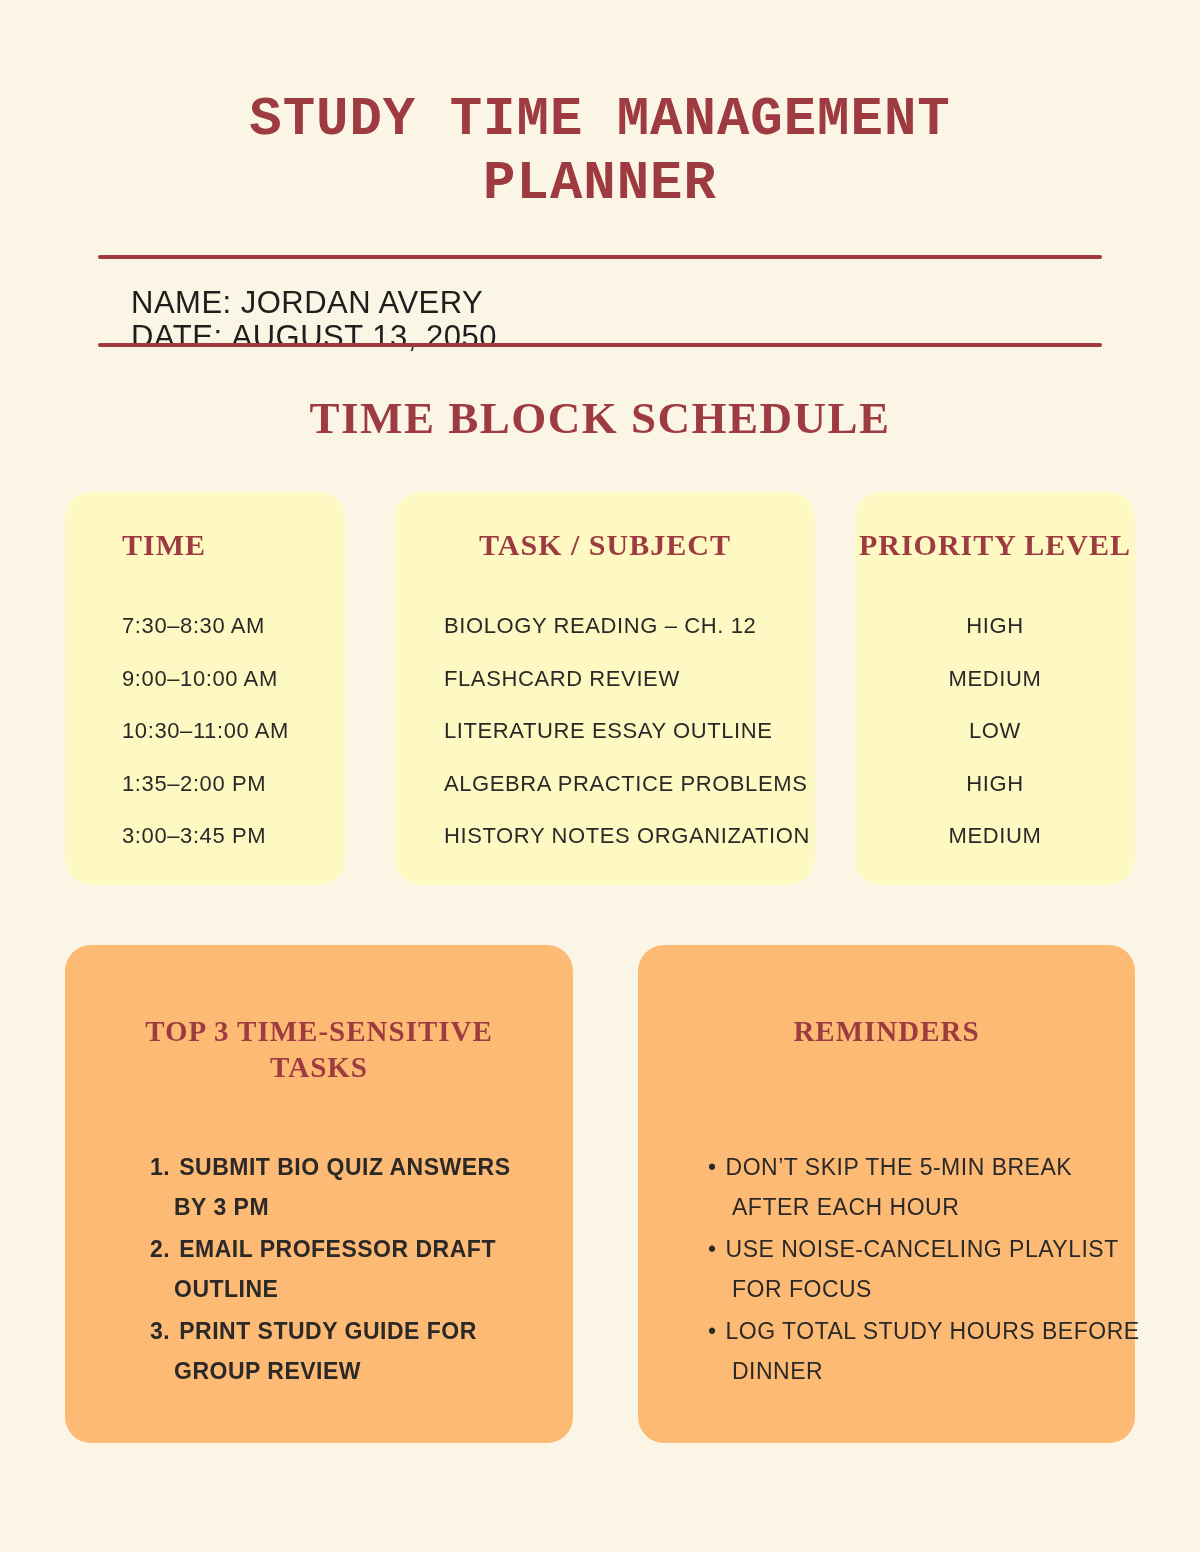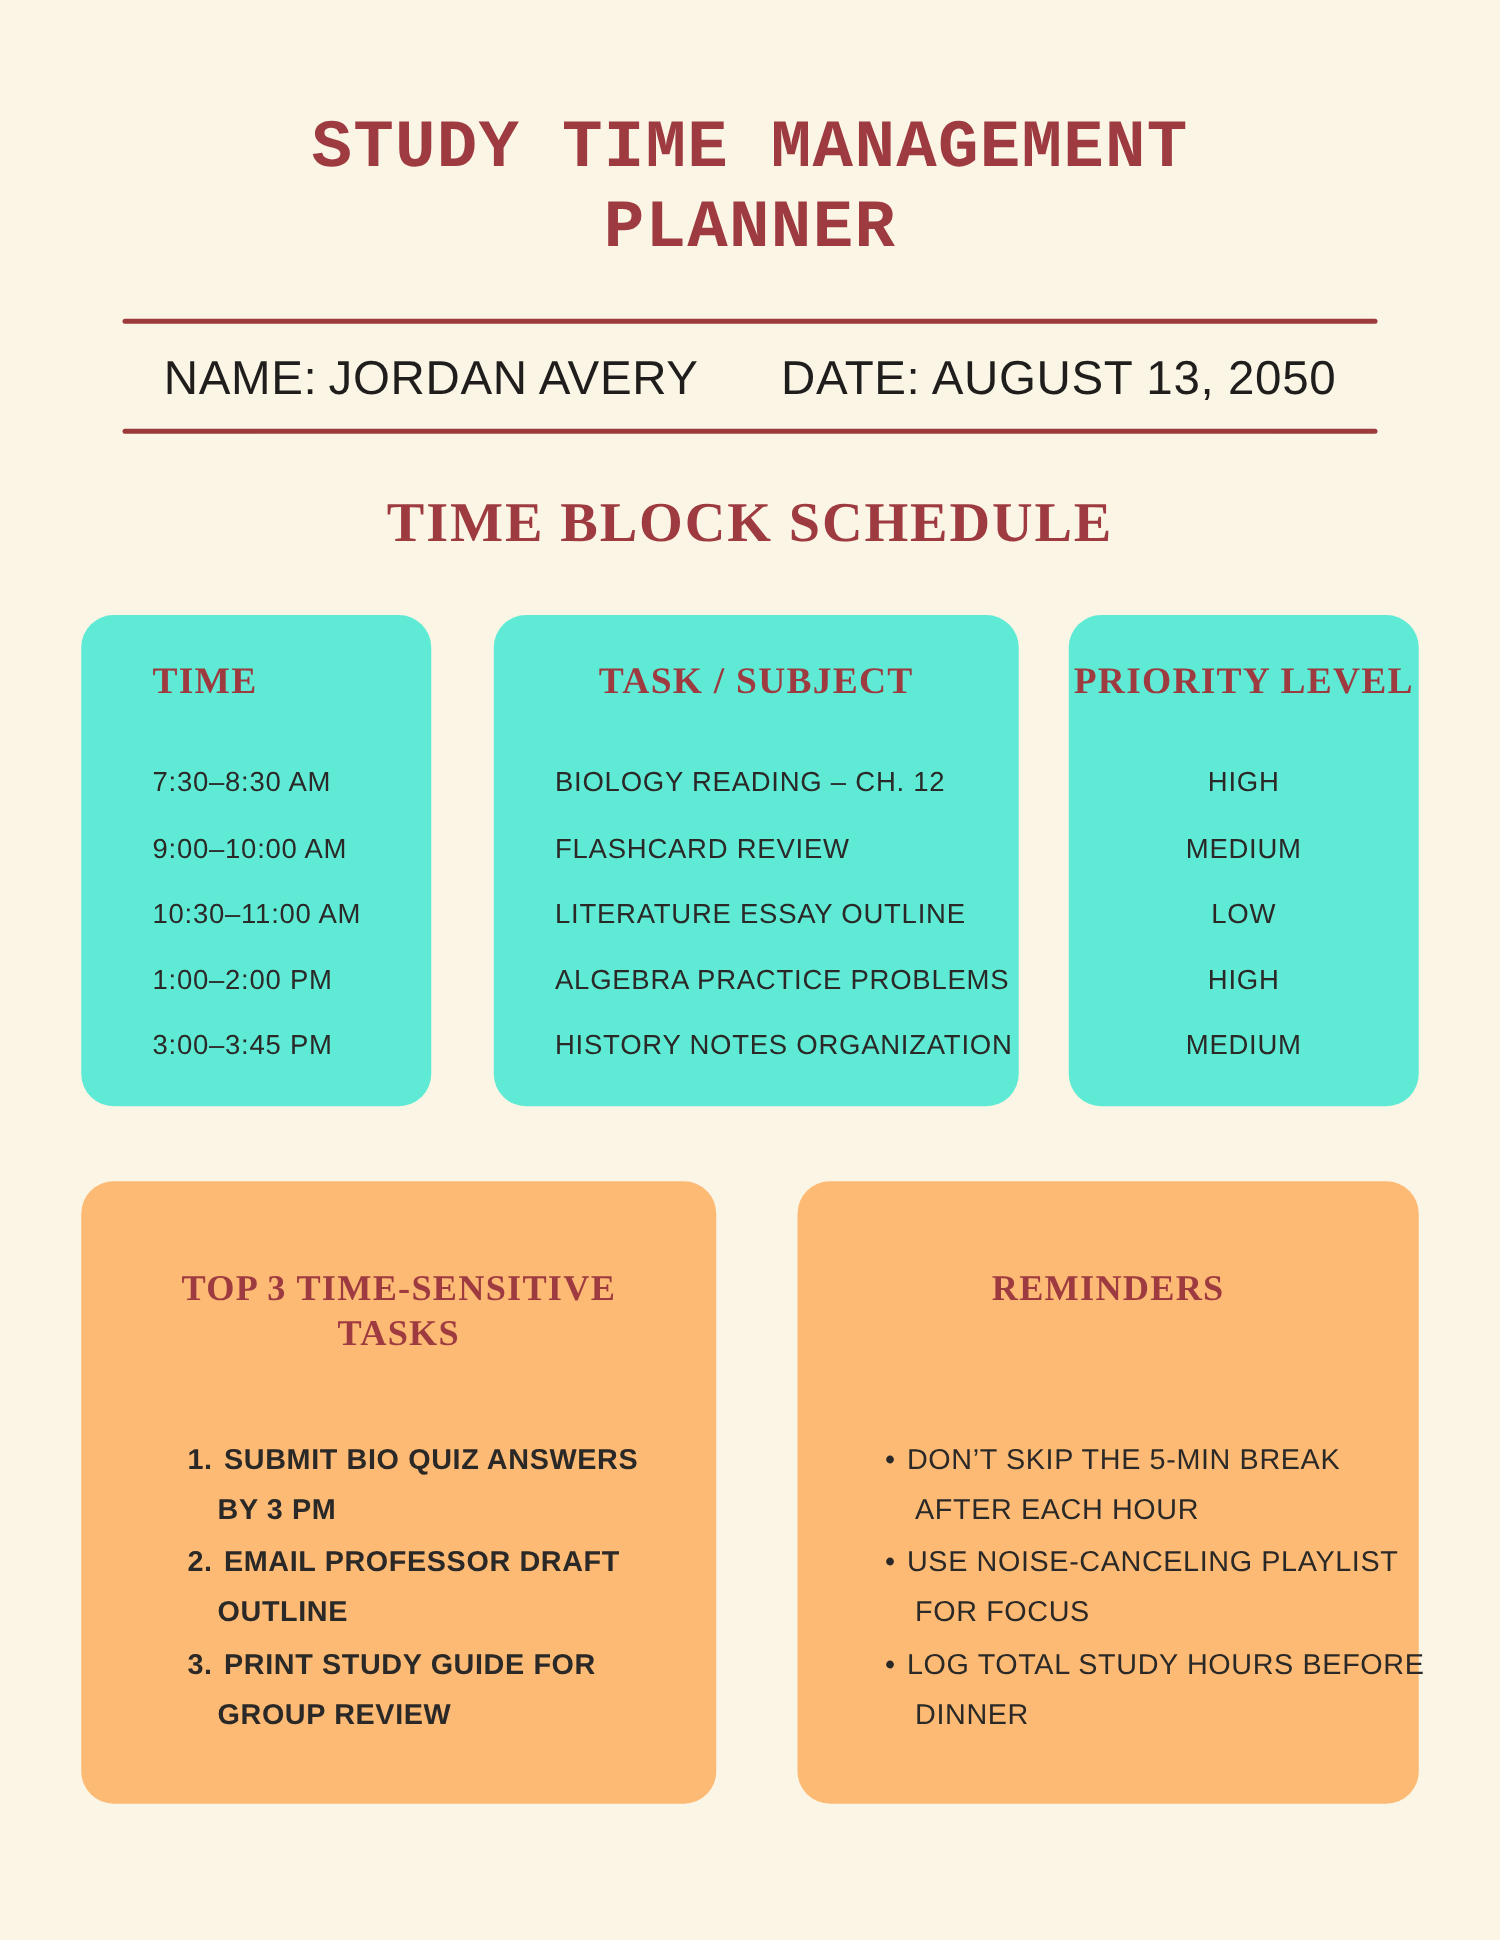--- a/index.html
+++ b/index.html
@@ -49,24 +49,25 @@
 
   
   .info-row {
     position: absolute;
     top: 286px;
     left: 131px;
     right: 131px;
     display: flex;
     justify-content: space-between;
     align-items: baseline;
-    font-size: 38px;
+    font-size: 31px;
     line-height: 34px;
     letter-spacing: 0.5px;
     color: #1F1E1C;
+    flex-direction: column;
   }
   .info-label { margin-right: 9px; }
 
   
   .section-heading {
     position: absolute;
     top: 394px;
     left: 0;
     width: 100%;
     text-align: center;
@@ -77,21 +78,21 @@
     letter-spacing: 1.5px;
     color: #9E3B40;
     margin: 0;
   }
 
   
   .tb-card {
     position: absolute;
     top: 492px;
     height: 393px;
-    background: #5eead4;
+    background: #fef9c3;
     border-radius: 26px;
     box-sizing: border-box;
     padding-top: 34px;
   }
   .tb-time     { left: 65px;  width: 280px; }
   .tb-task     { left: 395px; width: 420px; }
   .tb-priority { left: 855px; width: 280px; }
 
   .tb-head {
     font-family: "Liberation Serif", serif;
@@ -180,21 +181,21 @@
   <div class="rule rule-bottom"></div>
 
   <h2 class="section-heading">TIME BLOCK SCHEDULE</h2>
 
   <div class="tb-card tb-time">
     <h3 class="tb-head">TIME</h3>
     <div class="tb-rows">
       <div class="tb-row">7:30–8:30 AM</div>
       <div class="tb-row">9:00–10:00 AM</div>
       <div class="tb-row">10:30–11:00 AM</div>
-      <div class="tb-row">1:00–2:00 PM</div>
+      <div class="tb-row">1:35–2:00 PM</div>
       <div class="tb-row">3:00–3:45 PM</div>
     </div>
   </div>
 
   <div class="tb-card tb-task">
     <h3 class="tb-head">TASK / SUBJECT</h3>
     <div class="tb-rows">
       <div class="tb-row">BIOLOGY READING – CH. 12</div>
       <div class="tb-row">FLASHCARD REVIEW</div>
       <div class="tb-row">LITERATURE ESSAY OUTLINE</div>

